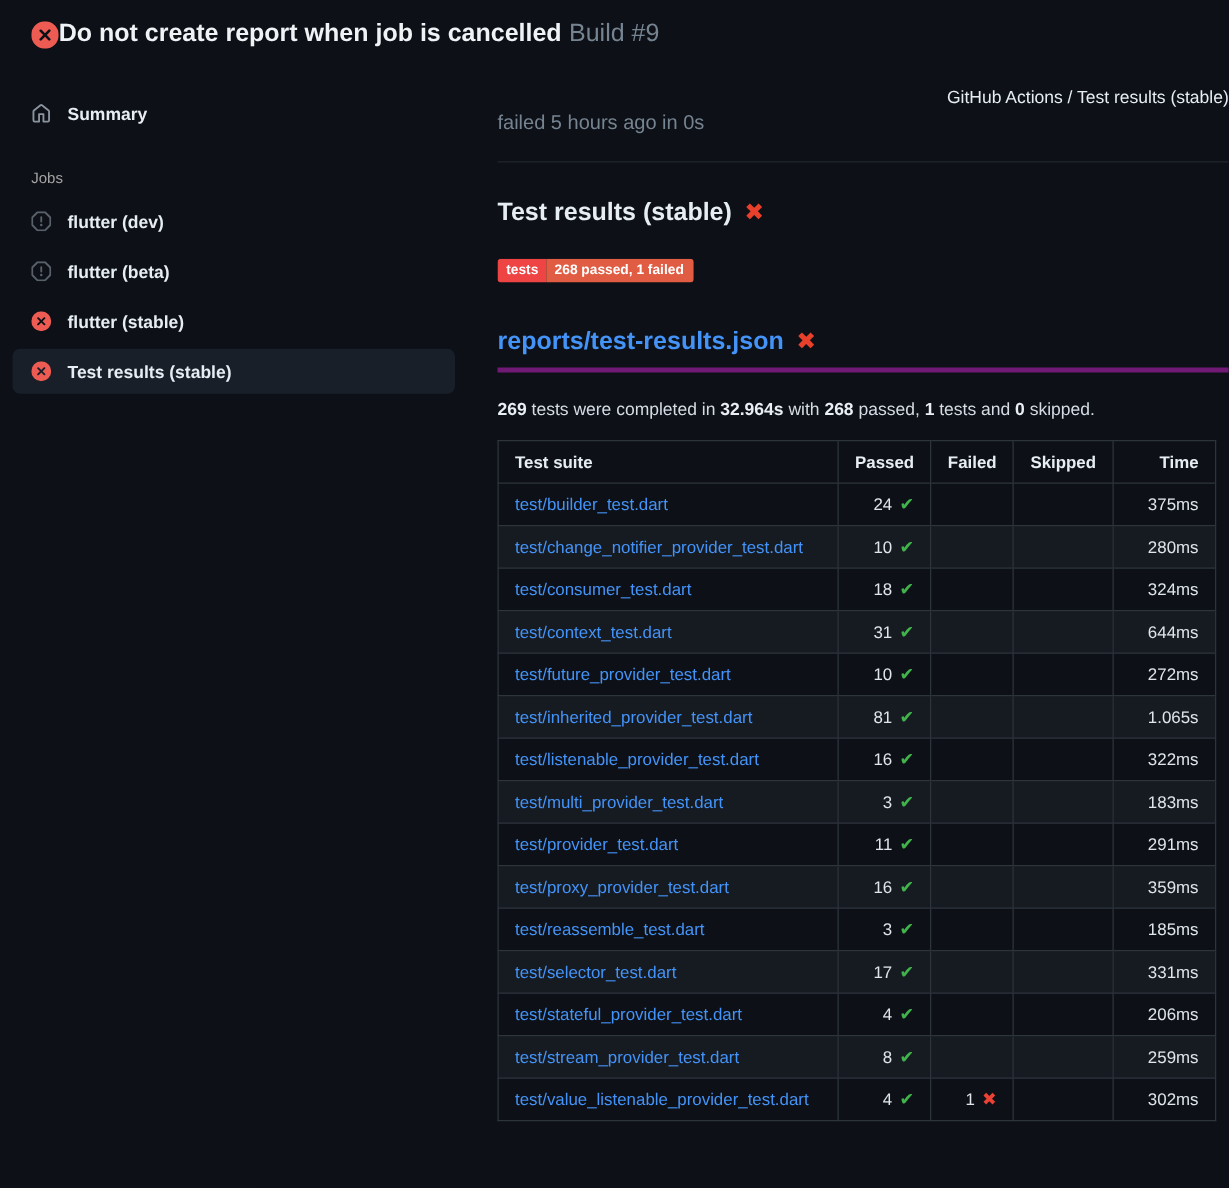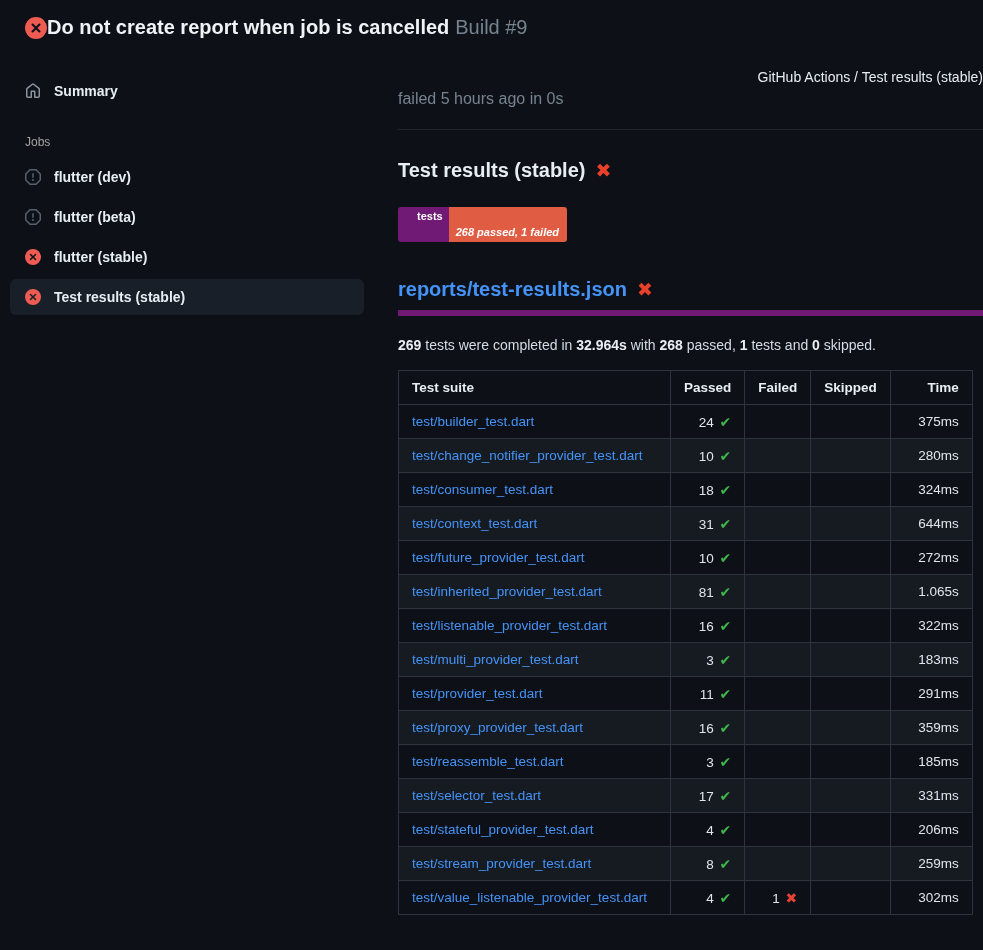--- a/index.html
+++ b/index.html
@@ -47,28 +47,28 @@
   
   .section-title {
     margin-top: 29px; font-size: 20px; font-weight: 600; color: #e6edf3;
     display: flex; align-items: center; gap: 10px;
   }
   .x-mark { color: #e8402a; font-weight: 700; font-size: 19px; line-height: 1; }
 
   
   .badge { display: inline-flex; margin-top: 25px; font-size: 11px; font-weight: 600;
            border-radius: 3px; overflow: hidden; color: #ffffff; line-height: 1; }
-  .badge .badge-label { background: #701a75; padding: 4px 6px 4px 19px; }
-  .badge .badge-value { background: #e05d44; padding: 20px 8px 4px 7px; font-style: italic; }
+  .badge .badge-label { background: #ef4444; padding: 4px 6px 4px 7px; }
+  .badge .badge-value { background: #e05d44; padding: 4px 8px 4px 7px; }
 
   
   .report-title {
     margin-top: 36px; font-size: 20px; font-weight: 600; color: #4493f8;
     display: flex; align-items: center; gap: 10px;
-    padding-bottom: 9px; border-bottom: 6px solid #701a75;
+    padding-bottom: 9px; border-bottom: 4px solid #701a75;
   }
   .report-title a { color: #4493f8; text-decoration: none; }
 
   
   .summary-line { margin-top: 21px; color: #d5dce3; font-size: 14px; }
   .summary-line b { color: #e9eef4; }
 
   
   table.results {
     border-collapse: collapse; margin-top: 17px;

